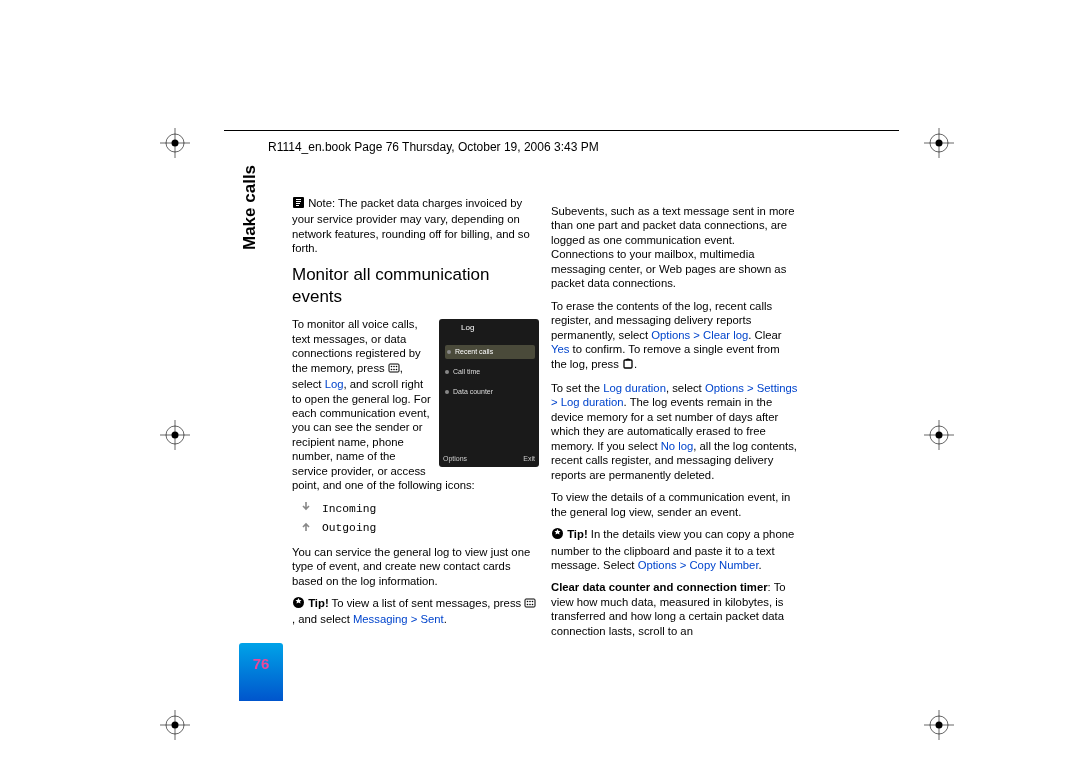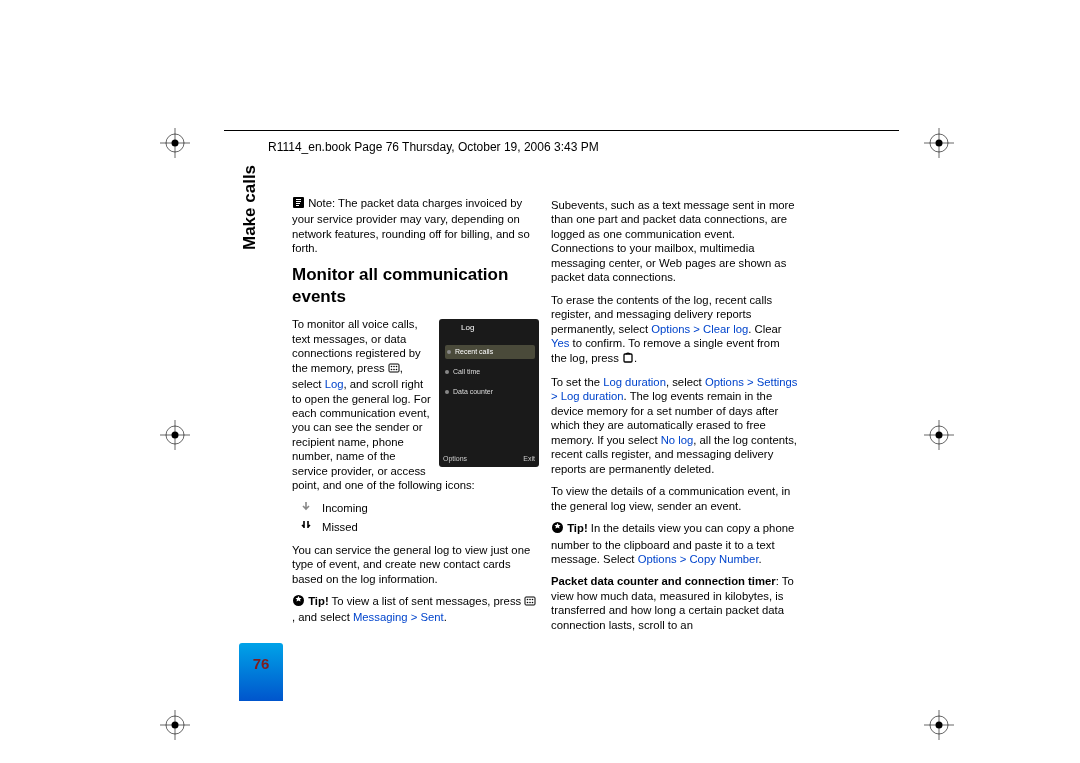--- a/index.html
+++ b/index.html
@@ -56,36 +56,36 @@
     height: 58px;
     background: linear-gradient(to bottom, #00a3e8 0%, #0055cc 100%);
     border-radius: 3px 3px 0 0;
   }
   .page-num {
     position: absolute;
     left: 239px;
     top: 655px;
     width: 44px;
     text-align: center;
-    color: #7f1d1d;
+    color: #ec4899;
     font-size: 15px;
     font-weight: bold;
   }
   .col {
     position: absolute;
     width: 247px;
     font-size: 11.3px;
     line-height: 1.28;
   }
   .col1 { left: 292px; top: 196px; }
-  .col2 { left: 551px; top: 198px; }
+  .col2 { left: 551px; top: 204px; }
   p { margin: 0 0 8px 0; }
   h2 {
     font-size: 17px;
-    font-weight: bold;
+    font-weight: normal;
     margin: 6px 0 10px 0;
   }
   .note-icon, .tip-icon, .key-icon, .clear-icon {
     display: inline-block;
     vertical-align: middle;
   }
   .note-icon svg, .tip-icon svg { width: 13px; height: 13px; }
   .key-icon svg { width: 12px; height: 13px; }
   .clear-icon svg { width: 12px; height: 13px; }
   .blue { color: #0044cc; }
@@ -110,21 +110,21 @@
     font-size: 7px; color: #ddd;
   }
   .fig-row .dot { width:4px; height:4px; border-radius:50%; background:#888; }
   .fig-row.sel { background: #4a4a3a; color:#fff; border-radius:2px; padding-left:2px; }
   .fig-r1 { top: 26px; }
   .fig-r2 { top: 46px; }
   .fig-r3 { top: 66px; }
   .fig-sk { position:absolute; bottom:3px; font-size:7px; color:#ccc; }
   .fig-sk.l { left:4px; }
   .fig-sk.r { right:4px; }
-  .icon-list { margin: 4px 0 8px 0; }
+  .icon-list { margin: 4px 0 8px 0; font-family: Liberation Mono, monospace; }
   .icon-list .row { display:flex; align-items:center; gap:10px; margin-bottom:3px; padding-left:8px;}
   .arrow-down svg, .arrow-up svg, .miss-icon svg { width:12px; height:12px; }
 </style>
 </head>
 <body>
 
 <div class="cropmark cm-tl"><svg viewBox="0 0 30 30">
       <circle cx="15" cy="15" r="9" fill="none" stroke="#000" stroke-width="0.6"></circle>
       <line x1="15" y1="0" x2="15" y2="30" stroke="#000" stroke-width="0.6"></line>
       <line x1="0" y1="15" x2="30" y2="15" stroke="#000" stroke-width="0.6"></line>
@@ -210,24 +210,24 @@
   </p>
 
   <div class="icon-list">
     <div class="row">
       <span class="arrow-down"><svg viewBox="0 0 12 12">
             <path d="M6 1 v7 M3 5 l3 3 l3 -3" fill="none" stroke="#888" stroke-width="1.6"></path>
           </svg></span>
       <span>Incoming</span>
     </div>
     <div class="row">
-      <span class="miss-icon"><svg viewBox="0 0 12 12">
-            <path d="M4 2 v7 M8 2 v7 M2 6 l2 2 M10 6 l-2 2" fill="none" stroke="#000" stroke-width="1.6"></path>
+      <span class="arrow-up"><svg viewBox="0 0 12 12">
+            <path d="M6 11 v-7 M3 7 l3 -3 l3 3" fill="none" stroke="#888" stroke-width="1.6"></path>
           </svg></span>
-      <span>Missed</span>
+      <span>Outgoing</span>
     </div>
   </div>
 
   <p>You can service the general log to view just one type of event, and create new contact cards based on the log information.</p>
 
   <p>
     <span class="tip-icon"><svg viewBox="0 0 13 13">
           <circle cx="6.5" cy="6.5" r="5.5" fill="#000"></circle>
           <path d="M6.5 2 l1 2 l2 0 l-1.5 1.5 l0.5 2 l-2 -1 l-2 1 l0.5 -2 l-1.5 -1.5 l2 0 z" fill="#fff"></path>
         </svg></span>
@@ -262,15 +262,15 @@
 
   <p>
     <span class="tip-icon"><svg viewBox="0 0 13 13">
           <circle cx="6.5" cy="6.5" r="5.5" fill="#000"></circle>
           <path d="M6.5 2 l1 2 l2 0 l-1.5 1.5 l0.5 2 l-2 -1 l-2 1 l0.5 -2 l-1.5 -1.5 l2 0 z" fill="#fff"></path>
         </svg></span>
     <span class="bold">Tip!</span><span> In the details view you can copy a phone number to the clipboard and paste it to a text message. Select </span><span class="blue">Options &gt; Copy Number</span><span>.</span>
   </p>
 
   <p>
-    <span class="bold">Packet data counter and connection timer</span><span>: To view how much data, measured in kilobytes, is transferred and how long a certain packet data connection lasts, scroll to an</span>
+    <span class="bold">Clear data counter and connection timer</span><span>: To view how much data, measured in kilobytes, is transferred and how long a certain packet data connection lasts, scroll to an</span>
   </p>
 </div>
 
 </body></html>

